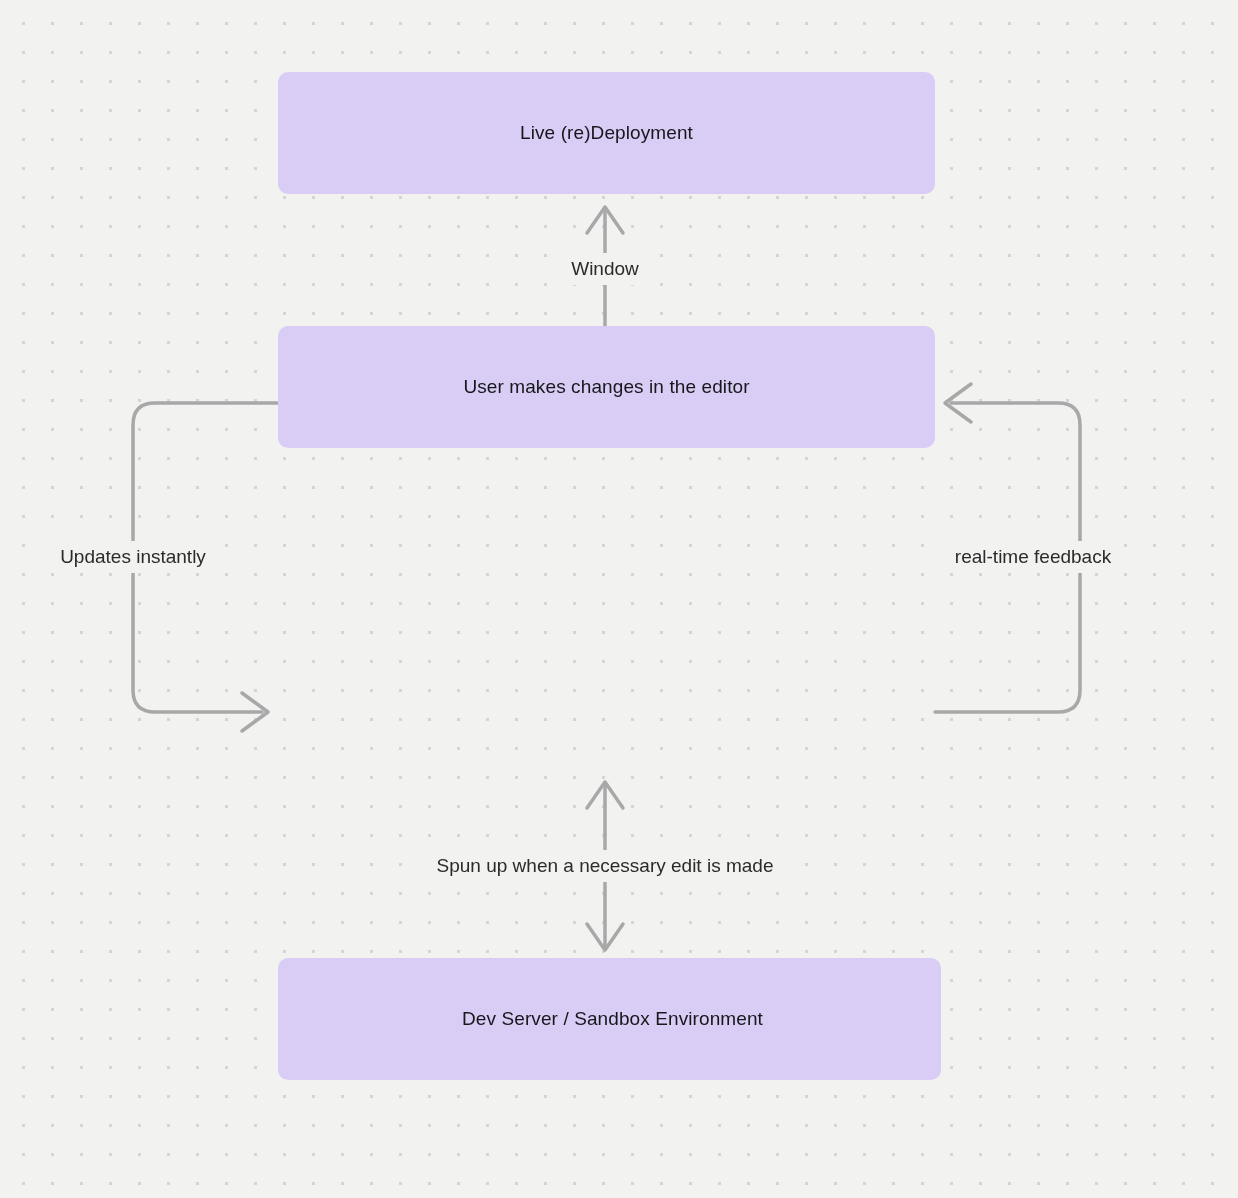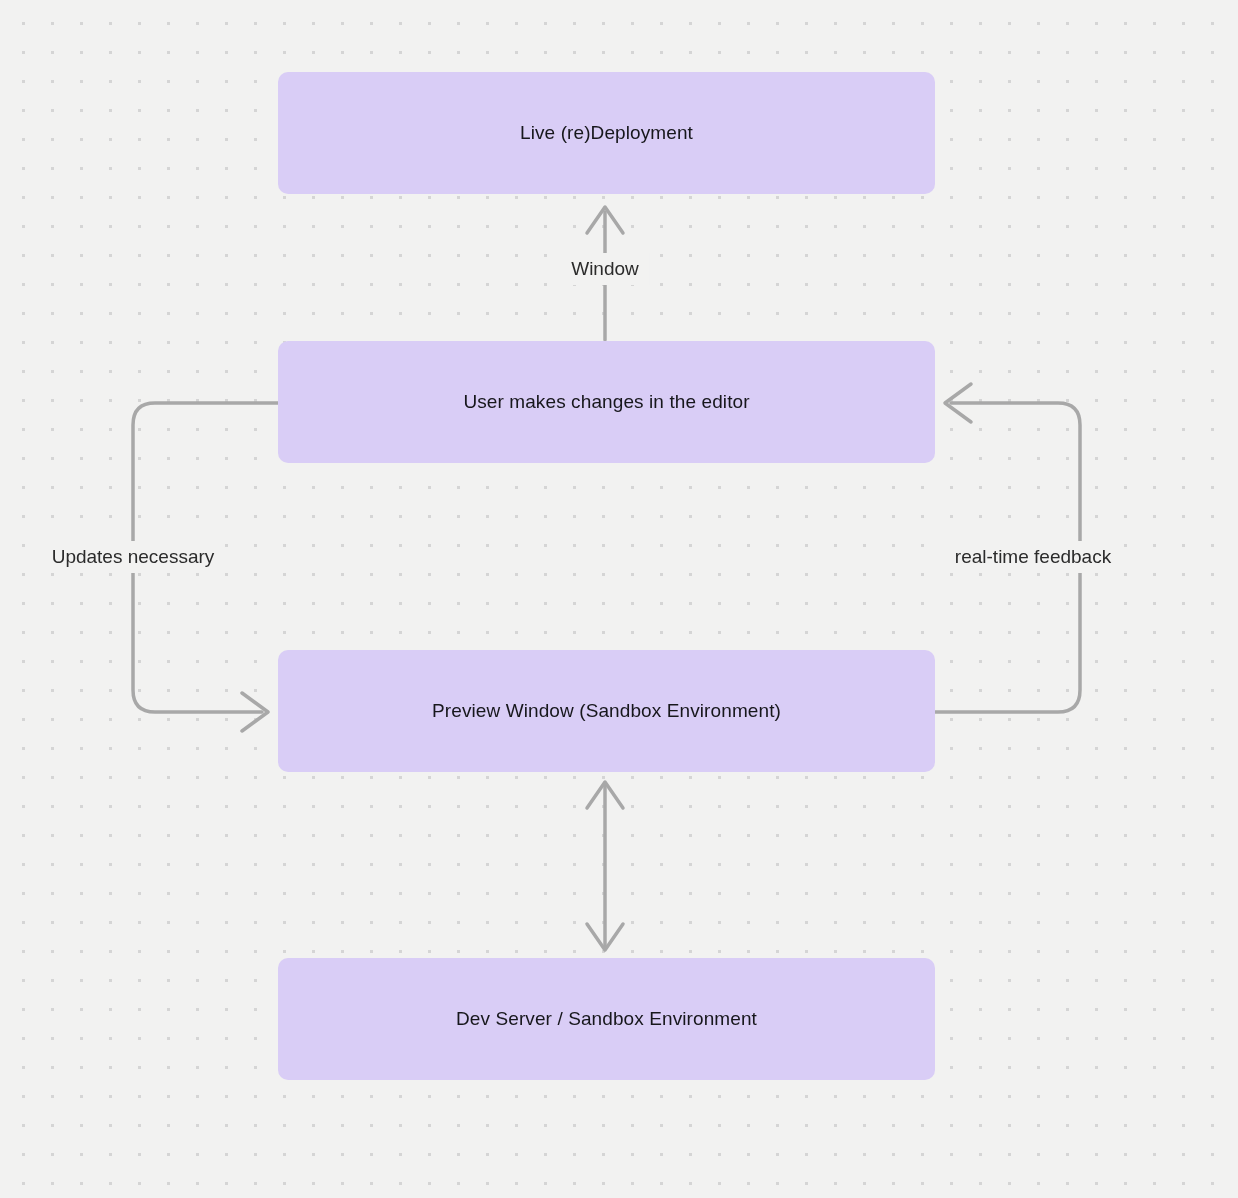--- a/index.html
+++ b/index.html
@@ -69,32 +69,30 @@
 
     <path d="M605 784 V 948"></path>
     <path d="M587 808 L605 782 L623 808"></path>
     <path d="M587 924 L605 950 L623 924"></path>
   </svg>
 
   <div class="node" style="top:72px;">
     <span class="node-label">Live (re)Deployment</span>
   </div>
 
-  <div class="node" style="top:341px;text-align:center;">
+  <div class="node" style="top:326px;text-align:center;">
     <span class="node-label">User makes changes in the editor</span>
   </div>
 
-  <div class="node" style="top:650px;">
-    <span class="node-label">Preview Window (Sandbox Environment)</span>
-  </div>
 
-  <div class="node" style="top:958px;">
+  <div class="node" style="top:958px;padding-left:6px;">
     <span class="node-label">Dev Server / Sandbox Environment</span>
   </div>
 
   <div class="edge-label" style="left:605px; top:269px;">Window</div>
 
-  <div class="edge-label" style="left:133px; top:557px;">Updates necessary</div>
+  <div class="edge-label" style="left:133px; top:557px;">Updates instantly</div>
 
   <div class="edge-label" style="left:1033px; top:557px;">real-time feedback</div>
 
+  <div class="edge-label" style="left:605px; top:866px;">Spun up when a necessary edit is made</div>
 
 </div>
 
 </body></html>

